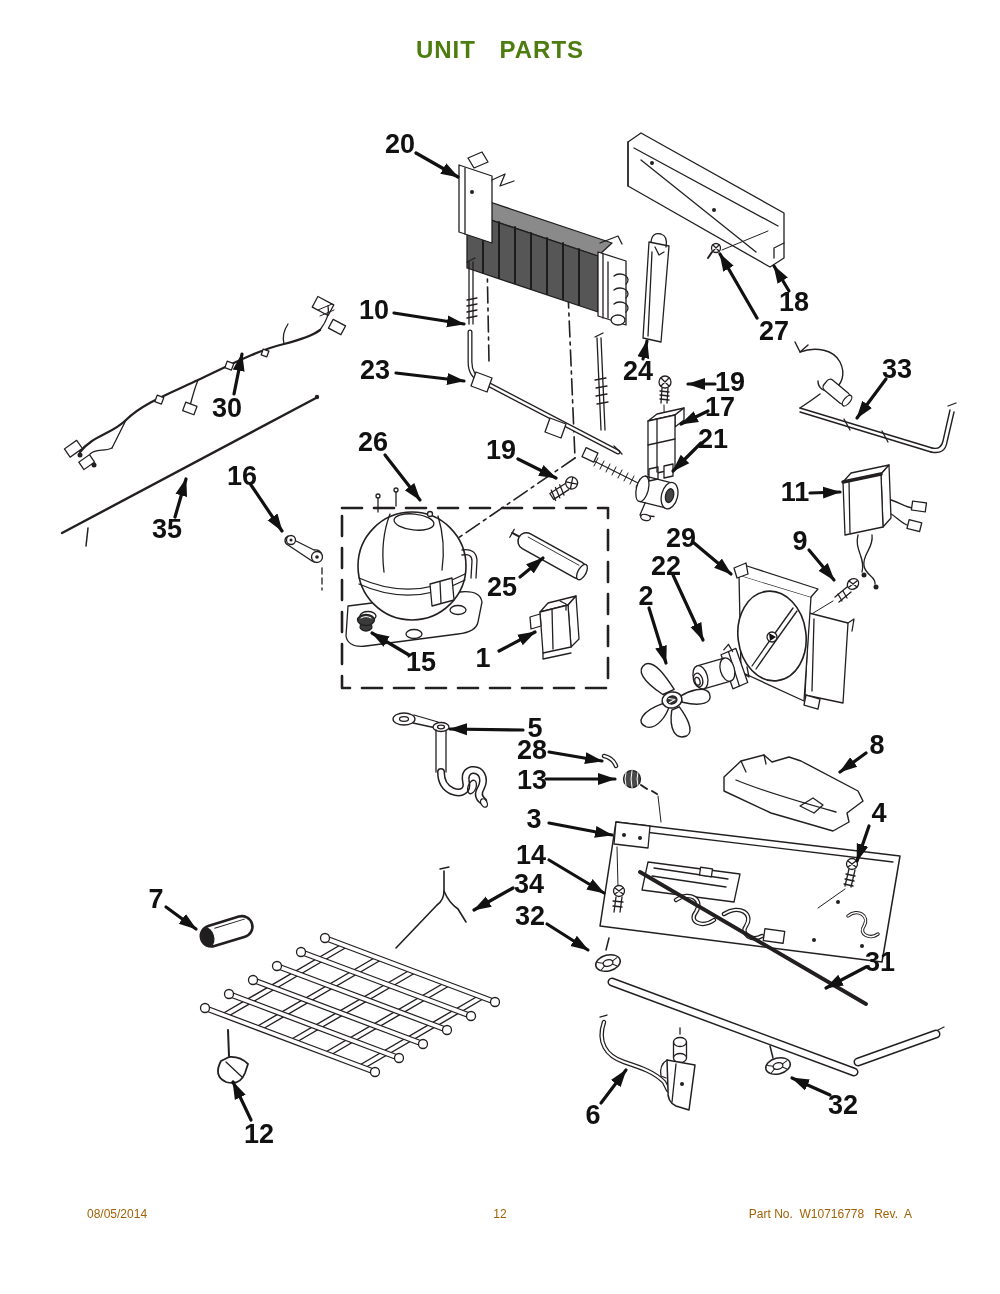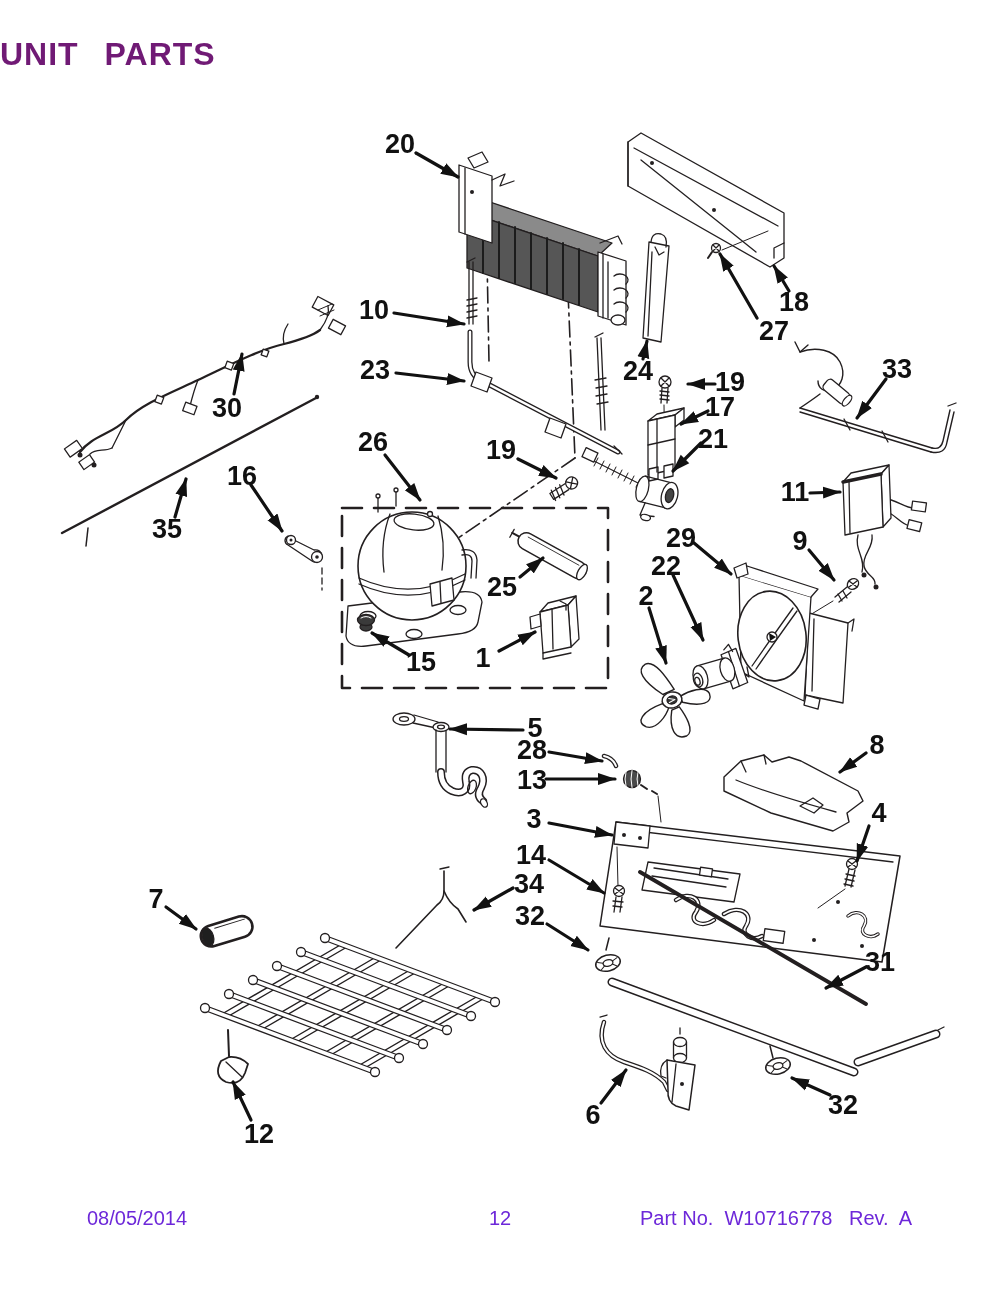--- a/index.html
+++ b/index.html
@@ -4,24 +4,24 @@
 <style>
   :root{ --line:#231f20; }
   html,body{margin:0;padding:0;background:#888;}
   .page{
     position:relative; width:1000px; height:1294px; margin:0 auto;
     background:#ffffff; font-family:"Liberation Sans", sans-serif; color:#111;
     overflow:hidden;
   }
   .page-title{
     position:absolute; top:36px; left:0; width:100%; margin:0;
-    font-size:32px; font-weight:bold; letter-spacing:1px; word-spacing:16px;
-    color:#701a75;
+    text-align:center; font-size:24px; font-weight:bold; letter-spacing:1px; word-spacing:16px;
+    color:#4d7c0f;
   }
-  .footer-item{ position:absolute; font-size:20px; color:#6d28d9; white-space:pre; }
+  .footer-item{ position:absolute; font-size:12px; color:#a16207; white-space:pre; }
   .footer-date{ left:87px; top:1207px; }
   .footer-page{ left:0; right:0; text-align:center; top:1207px; }
   .footer-part{ right:88px; top:1207px; }
   svg.diagram{ position:absolute; left:0; top:0; }
   .parts{ stroke:var(--line); fill:none; stroke-width:1.3; stroke-linecap:round; stroke-linejoin:round; }
   .wf{ fill:#fff; }
   .leader{ stroke:#111; stroke-width:3.2; }
   .callout-label{
     font-family:"Liberation Sans", sans-serif; font-size:27px; font-weight:bold;
     fill:#111; stroke:none; text-anchor:middle; dominant-baseline:central;

